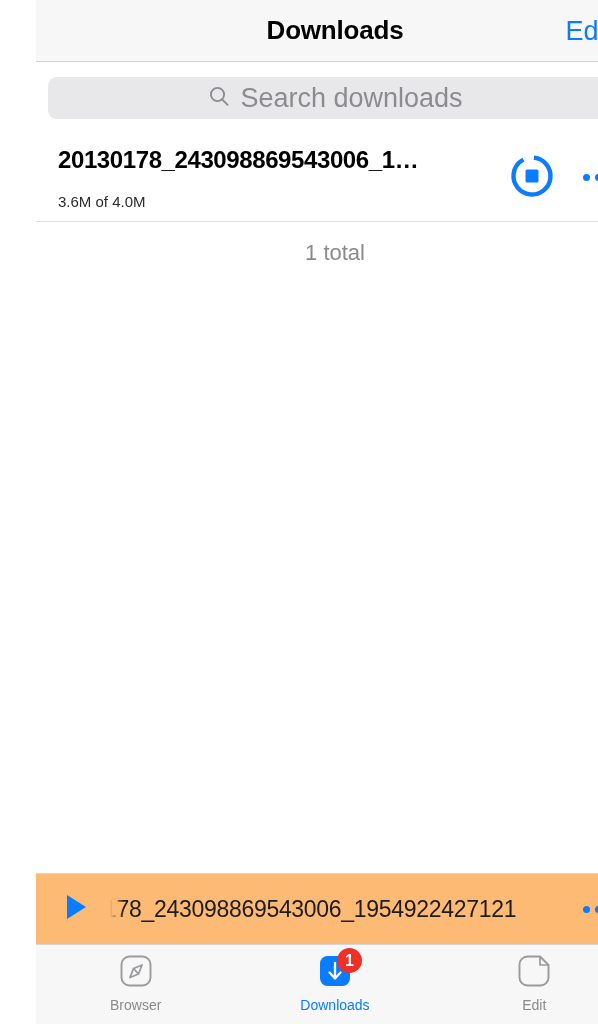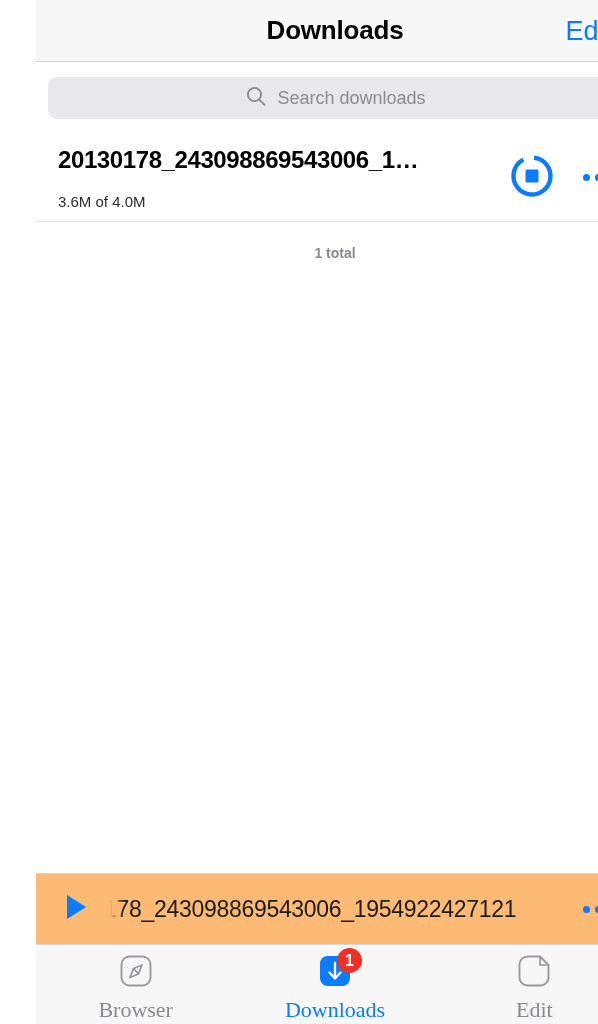--- a/index.html
+++ b/index.html
@@ -64,21 +64,21 @@
     background: #e8e8ea;
     border-radius: 9px;
     display: flex;
     align-items: center;
     justify-content: center;
     gap: 9px;
     cursor: text;
   }
   .search-icon { display: block; }
   .search-placeholder {
-    font-size: 18px;
+    font-size: 27px;
     color: #8c8c90;
   }
 
   
   .download-row {
     flex: 0 0 88px;
     background: #ffffff;
     border-bottom: 1px solid #dededf;
     display: flex;
     align-items: center;
@@ -128,23 +128,22 @@
 
   
   .total-bar {
     flex: 0 0 62px;
     display: flex;
     align-items: center;
     justify-content: center;
     background: #ffffff;
   }
   .total-text {
-    font-size: 14px;
+    font-size: 22px;
     color: #8a8a8e;
-    font-weight: bold;
   }
 
   
   .filler { flex: 1 1 auto; background: #ffffff; }
 
   
   .mini-player {
     flex: 0 0 72px;
     background: #fdba74;
     border-top: 1px solid #d6d6d8;
@@ -204,23 +203,22 @@
   }
   .tab-icon {
     position: relative;
     width: 46px;
     height: 42px;
     display: flex;
     align-items: center;
     justify-content: center;
   }
   .tab-label {
-    font-size: 22px;
+    font-size: 14px;
     color: #8a8a8e;
-    font-family: Liberation Serif, serif;
   }
   .tab.active .tab-label { color: #0a7cff; }
 
   .badge {
     position: absolute;
     top: -3px;
     right: -4px;
     min-width: 25px;
     height: 25px;
     padding: 0 6px;

